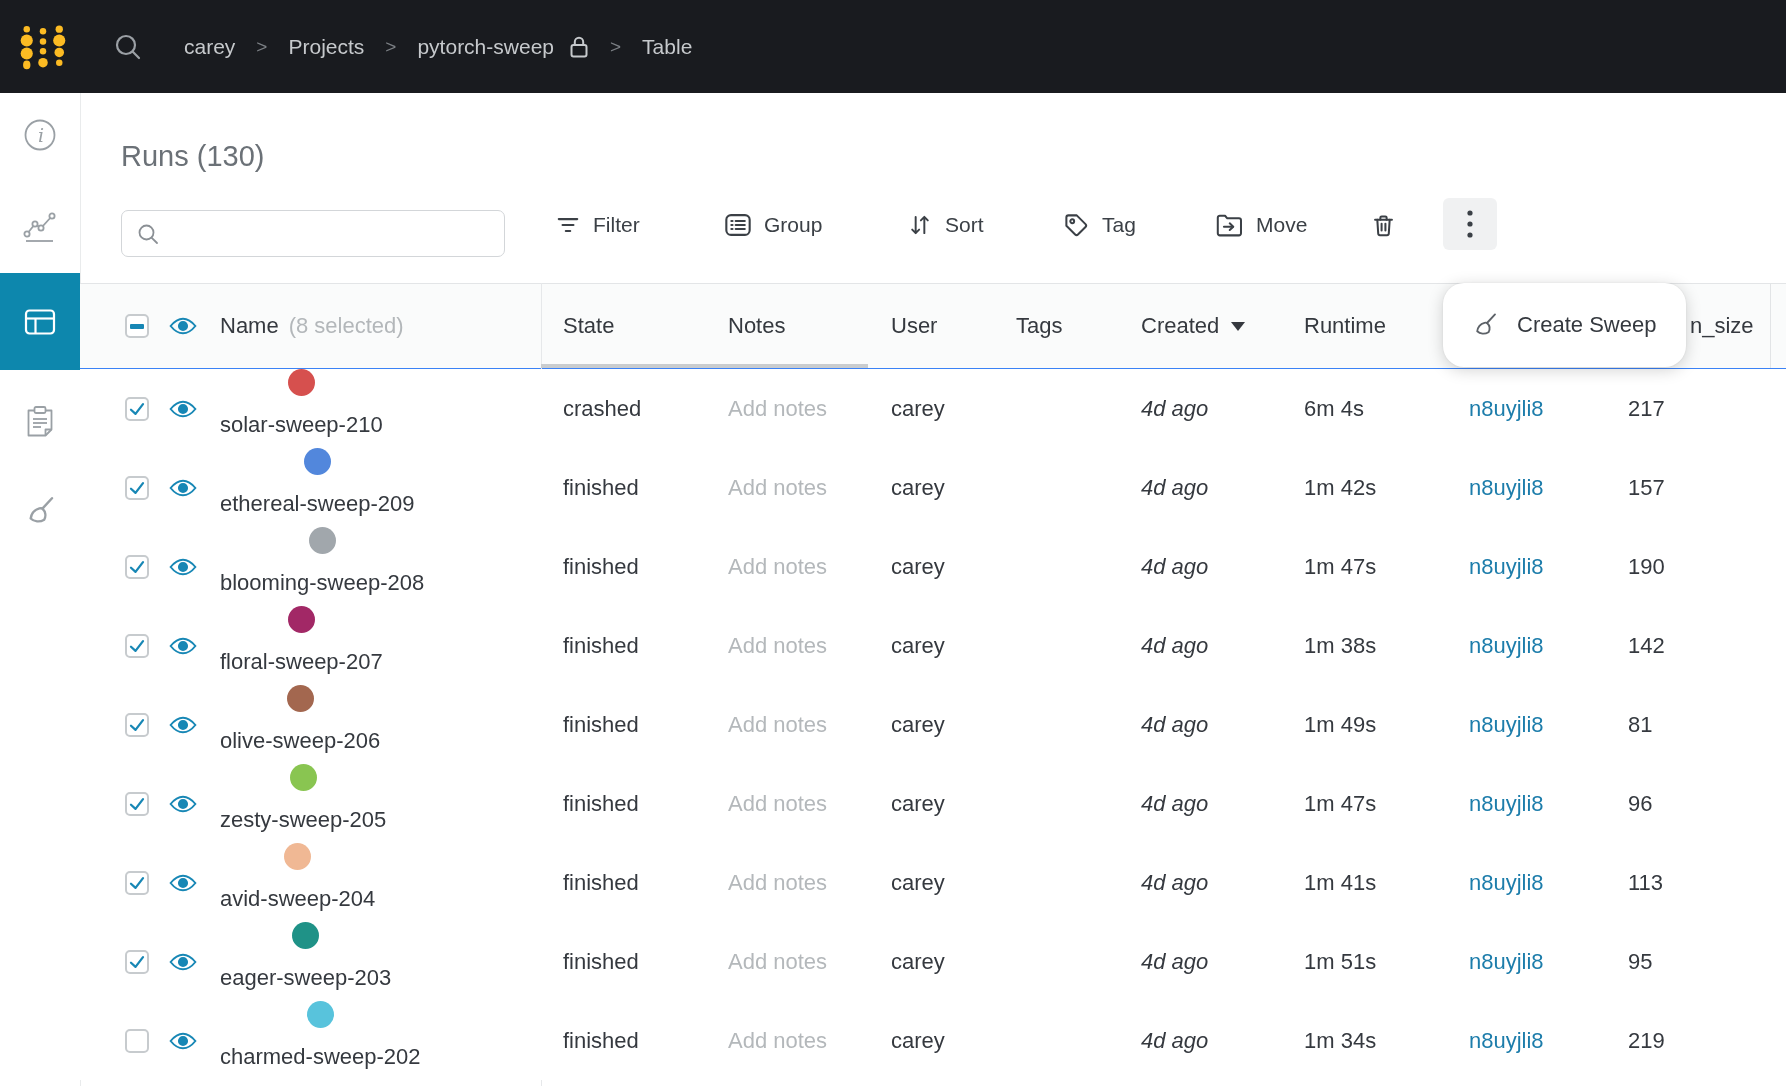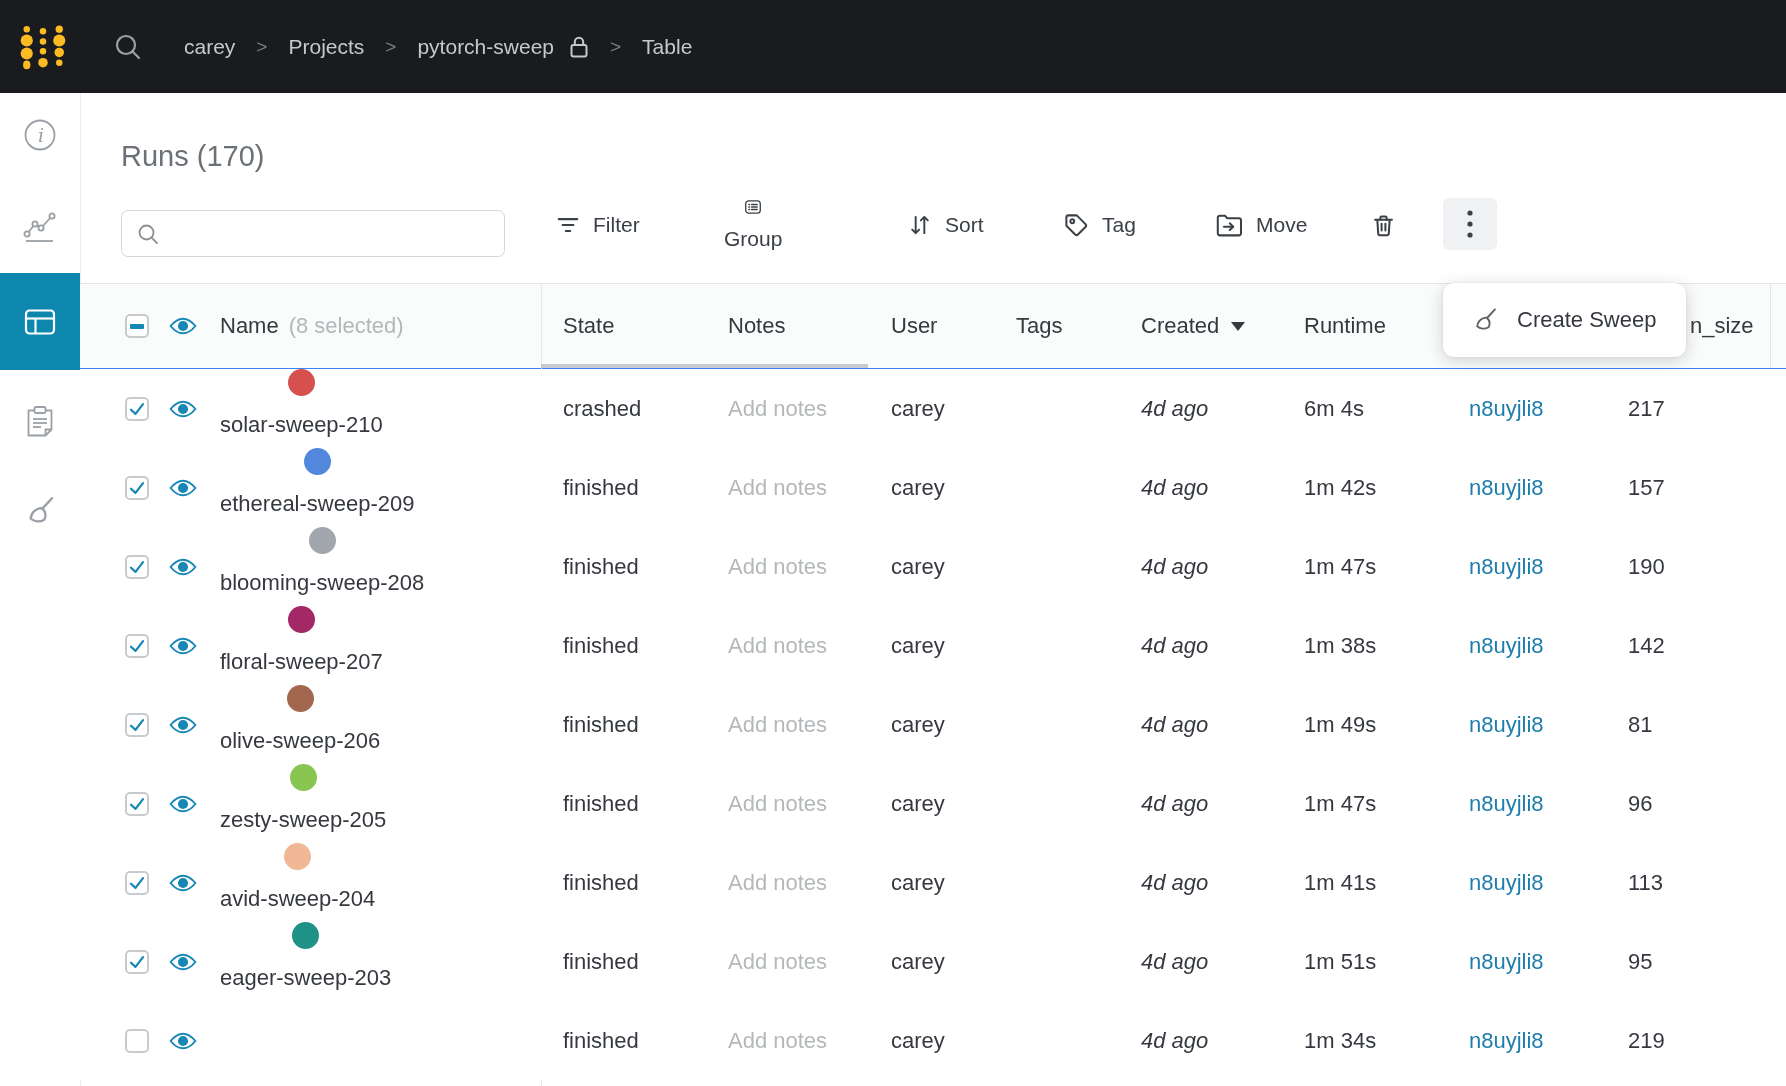--- a/index.html
+++ b/index.html
@@ -23,21 +23,21 @@
   .side-active{position:absolute;left:0;top:180px;width:80px;height:97px;background:var(--sidebar-active);
     display:flex;align-items:center;justify-content:center;cursor:pointer;}
   
   .content{position:absolute;left:80px;top:93px;width:1706px;height:993px;}
   .page-title{position:absolute;left:41px;top:28px;font-size:29px;color:#6b7177;font-weight:400;}
   .searchbox{position:absolute;left:41px;top:117px;width:384px;height:47px;border:1px solid #d3d6d9;
     border-radius:7px;display:flex;align-items:center;padding:0 14px;box-sizing:border-box;background:#fff;}
   .searchbox input{border:none;outline:none;flex:1;font-size:19px;margin-left:11px;font-family:inherit;color:#35393f;background:transparent;}
   .tool{position:absolute;top:106px;height:52px;display:flex;align-items:center;gap:12px;
     color:#3b4046;font-size:21px;cursor:pointer;white-space:nowrap;}
-  .t-filter{left:475px;} .t-group{left:644px;flex-direction:column;} .t-sort{left:827px;} .t-tag{left:983px;} .t-move{left:1135px;}
+  .t-filter{left:475px;} .t-group{left:644px;} .t-sort{left:827px;} .t-tag{left:983px;} .t-move{left:1135px;}
   .t-trash{left:1290px;}
   .kebab{position:absolute;left:1363px;top:105px;width:54px;height:52px;background:#f0f1f2;border-radius:6px;
     display:flex;align-items:center;justify-content:center;cursor:pointer;}
   
   .thead{position:absolute;left:0;top:190px;width:1706px;height:86px;background:#fafbfb;
     border-top:1px solid #e3e5e7;border-bottom:1px solid #3b82f6;box-sizing:border-box;}
   .hcell{position:absolute;top:0;height:84px;display:flex;align-items:center;font-size:22px;color:#35393f;cursor:pointer;}
   .muted{color:#b3b7ba;font-weight:400;}
   .tri-down{width:0;height:0;border-left:7px solid transparent;border-right:7px solid transparent;
     border-top:9px solid #35393f;margin-left:12px;}
@@ -53,21 +53,21 @@
   .c-sweep{left:1389px;color:var(--link);cursor:pointer;} .c-size{left:1548px;}
   .dot{width:27px;height:27px;border-radius:50%;flex:0 0 auto;}
   .checkbox{width:24px;height:24px;border:2px solid #c7cbce;border-radius:5px;background:#fff;
     display:flex;align-items:center;justify-content:center;box-sizing:border-box;cursor:pointer;}
   .checkbox svg{display:none;}
   .checkbox.checked svg{display:block;}
   .checkbox .dash{display:none;width:14px;height:5px;background:var(--accent);border-radius:1px;}
   .checkbox.indeterminate .dash{display:block;}
   .eye{cursor:pointer;display:flex;align-items:center;}
   
-  .popup{position:absolute;left:1363px;top:190px;width:243px;height:74px;background:#fff;border-radius:11px;
+  .popup{position:absolute;left:1363px;top:190px;width:243px;height:84px;background:#fff;border-radius:21px;
     box-shadow:0 3px 16px rgba(0,0,0,.18),0 0 2px rgba(0,0,0,.08);z-index:30;display:flex;align-items:center;
     gap:17px;padding-left:27px;box-sizing:border-box;font-size:22px;color:#35393f;cursor:pointer;}
 </style>
 </head>
 <body style="--navbar-bg: #191b1f; --sidebar-active: #0d87ad; --accent: #1787b5; --link: #1d7dab;">
 
 <header class="navbar">
   <svg class="logo" viewBox="0 0 48 48">
     <g fill="#fcbb23">
       <circle cx="9" cy="7.5" r="3"></circle>
@@ -140,21 +140,21 @@
   <div class="side-item" style="top:392px">
     <svg width="36" height="36" viewBox="0 0 24 24" fill="none" stroke="#9aa0a5" stroke-width="1.6" stroke-linecap="round" stroke-linejoin="round">
       <path d="M20 3.5 L13.6 10.4"></path>
       <path d="M13.6 10.4 C15.6 12.2 16.2 15.2 14.8 17.8 C11.8 19.6 8 19.2 5.8 17 C6.2 13.8 8.4 11.2 11.6 10.3 C12.3 10.1 13.1 10 13.6 10.4 Z"></path>
     </svg>
   </div>
 </aside>
 
 <main class="content">
 
-  <h1 class="page-title">Runs (170)</h1>
+  <h1 class="page-title">Runs (130)</h1>
 
   <div class="searchbox">
     <svg width="24" height="24" viewBox="0 0 24 24" fill="none" stroke="#8b9095" stroke-width="1.8" stroke-linecap="round">
       <circle cx="10.5" cy="10.5" r="7"></circle>
         <line x1="15.8" y1="15.8" x2="21" y2="21"></line>
     </svg>
     <input type="text" value="" style="">
   </div>
 
   <div class="tool t-filter">
@@ -477,20 +477,24 @@
         
         
       </div>
     </div>
     <div class="cell c-eye eye">
       <svg width="28" height="20" viewBox="0 0 26 18" fill="none" stroke="#1787b5" stroke-width="1.8">
         <path d="M1.5 9 Q7 2.2 13 2.2 Q19 2.2 24.5 9 Q19 15.8 13 15.8 Q7 15.8 1.5 9 Z"></path>
         <circle cx="13" cy="9" r="3.8" fill="#1787b5"></circle>
       </svg>
     </div>
+    <div class="cell c-name">
+      <span class="dot" style="background: rgb(88, 195, 220);"></span>
+      <span>charmed-sweep-202</span>
+    </div>
     <div class="cell c-state">finished</div>
     <div class="cell c-notes">Add notes</div>
     <div class="cell c-user">carey</div>
     <div class="cell c-created">4d ago</div>
     <div class="cell c-runtime">1m 34s</div>
     <div class="cell c-sweep">n8uyjli8</div>
     <div class="cell c-size">219</div>
   </div>
     </div>
 

